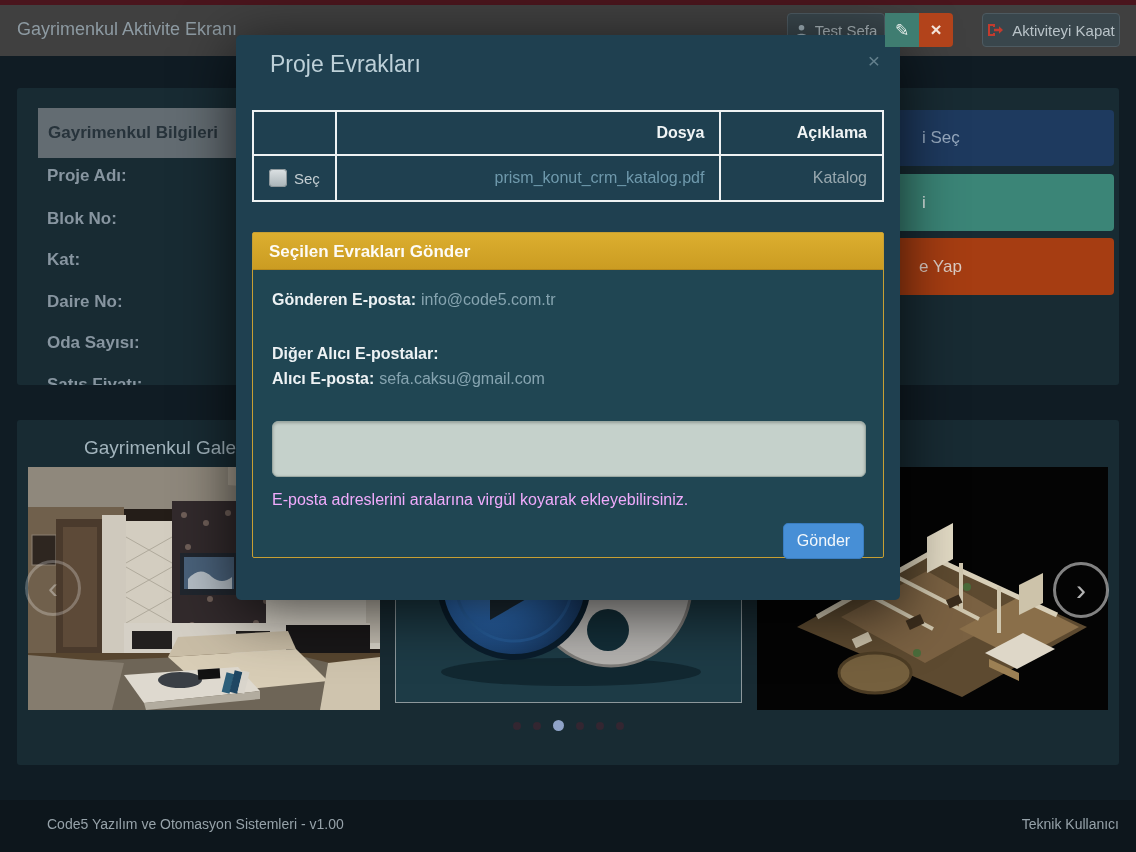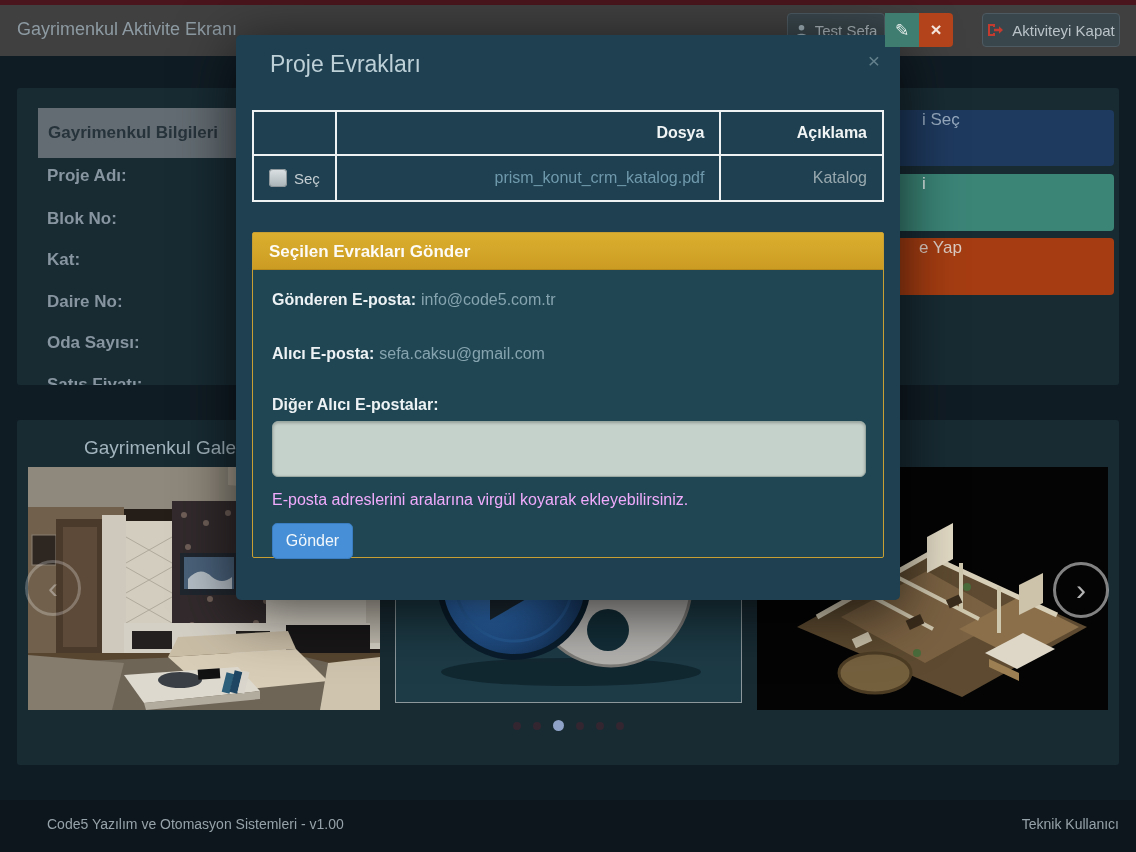--- a/index.html
+++ b/index.html
@@ -15,21 +15,21 @@
   .btn-user { left:787px; width:98px; background:#39464c; border:1px solid #4e5b62; color:#aab6bb; font-size:15px; gap:7px; }
   .btn-edit { left:885px; width:34px; background:#3f7d71; color:#e8efec; font-size:17px; z-index:120; border-radius:0; }
   .btn-x { left:919px; width:34px; background:#b2431b; color:#f3e3da; font-size:19px; font-weight:bold; z-index:120; border-radius:0 4px 4px 0; }
   .btn-closeact { left:982px; width:138px; background:#39464c; border:1px solid #4d5a61; color:#b9c3c8; font-size:15px; gap:9px; }
 
   
   .panel { position:absolute; background:#182b33; border-radius:3px; overflow:hidden; }
   .panel-info { left:17px; top:88px; width:1102px; height:297px; }
   .info-tab { position:absolute; left:21px; top:20px; width:198px; height:50px; background:#636c72; color:#27333b; font-weight:bold; font-size:17px; line-height:50px; padding-left:10px; }
   .field-label { position:absolute; left:30px; font-weight:bold; font-size:17px; color:#8795a0; }
-  .side-btn { position:absolute; left:860px; width:237px; border-radius:4px; font-size:17px; display:flex; }
+  .side-btn { position:absolute; left:860px; width:237px; border-radius:4px; font-size:17px; display:flex; align-items:center; }
   .side-btn-1 { top:22px; height:56px; background:#1e3a5f; color:#98abc0; padding-left:45px; }
   .side-btn-2 { top:86px; height:57px; background:#3b8577; color:#dfe9e6; padding-left:45px; }
   .side-btn-3 { top:150px; height:57px; background:#a63d12; color:#ddcdc4; padding-left:42px; }
 
   .panel-gallery { left:17px; top:420px; width:1102px; height:345px; }
   .gallery-title { position:absolute; left:67px; top:17px; font-size:19px; color:#a2b4bd; }
   .gal-img { position:absolute; top:47px; overflow:hidden; }
   .gal-img svg { display:block; }
   .gal-1 { left:11px; width:352px; height:243px; }
   .gal-2 { left:378px; width:347px; height:236px; border:1px solid #8d989c; }
@@ -65,21 +65,21 @@
   .send-panel { position:absolute; left:16px; top:197px; width:632px; height:326px; border:1px solid #c79f33; border-radius:2px; background:#204653; }
   .send-header { height:37px; background:linear-gradient(#dcae2f,#cb9c22); border-bottom:1px solid #b8891a; color:#fdfbf5; font-weight:bold; font-size:17px; line-height:37px; padding-left:16px; }
   .send-body { padding:21px 19px 0 19px; }
   .mail-row { font-size:16px; color:#edf2f4; font-weight:bold; }
   .mail-row .val { font-weight:normal; color:#86a4b0; margin-left:5px; }
   .row-sender { margin-bottom:36px; }
   .row-recipient { margin-bottom:33px; }
   .row-otherlabel { margin-bottom:7px; }
   .other-textarea { width:594px; height:56px; background:#c5d1cb; border:1px solid #9aa8a2; border-radius:6px; resize:none; box-shadow:inset 0 1px 3px rgba(0,0,0,.25); font-family:"Liberation Sans",sans-serif; font-size:15px; color:#25333a; padding:6px 8px; }
   .helper { margin-top:10px; font-size:16px; color:#f0abfc; }
-  .send-btn-row { margin-top:14px; display:flex; justify-content:flex-start; }
+  .send-btn-row { margin-top:14px; display:flex; justify-content:flex-end; }
   .send-btn { width:81px; height:36px; background:#478fd6; border:1px solid #3a7dc0; border-radius:5px; color:#f2f7fb; font-size:16px; display:flex; align-items:center; justify-content:center; cursor:pointer; }
 
   .icon-svg { display:block; }
 </style>
 </head>
 <body>
 
 <div class="page">
 
   <div class="redstrip"></div>
@@ -285,25 +285,25 @@
         </tr>
       </tbody>
     </table>
 
     <div class="send-panel">
       <div class="send-header">Seçilen Evrakları Gönder</div>
       <div class="send-body">
         <div class="mail-row row-sender">
           <span>Gönderen E-posta:</span><span class="val">info@code5.com.tr</span>
         </div>
+        <div class="mail-row row-otherlabel">
+          <span>Diğer Alıcı E-postalar:</span>
+        </div>
         <div class="mail-row row-recipient">
           <span>Alıcı E-posta:</span><span class="val">sefa.caksu@gmail.com</span>
-        </div>
-        <div class="mail-row row-otherlabel">
-          <span>Diğer Alıcı E-postalar:</span>
         </div>
         <textarea class="other-textarea" style=""></textarea>
         <div class="helper">E-posta adreslerini aralarına virgül koyarak ekleyebilirsiniz.</div>
         <div class="send-btn-row">
           <div class="send-btn">
               <span>Gönder</span>
             </div>
         </div>
       </div>
     </div>

